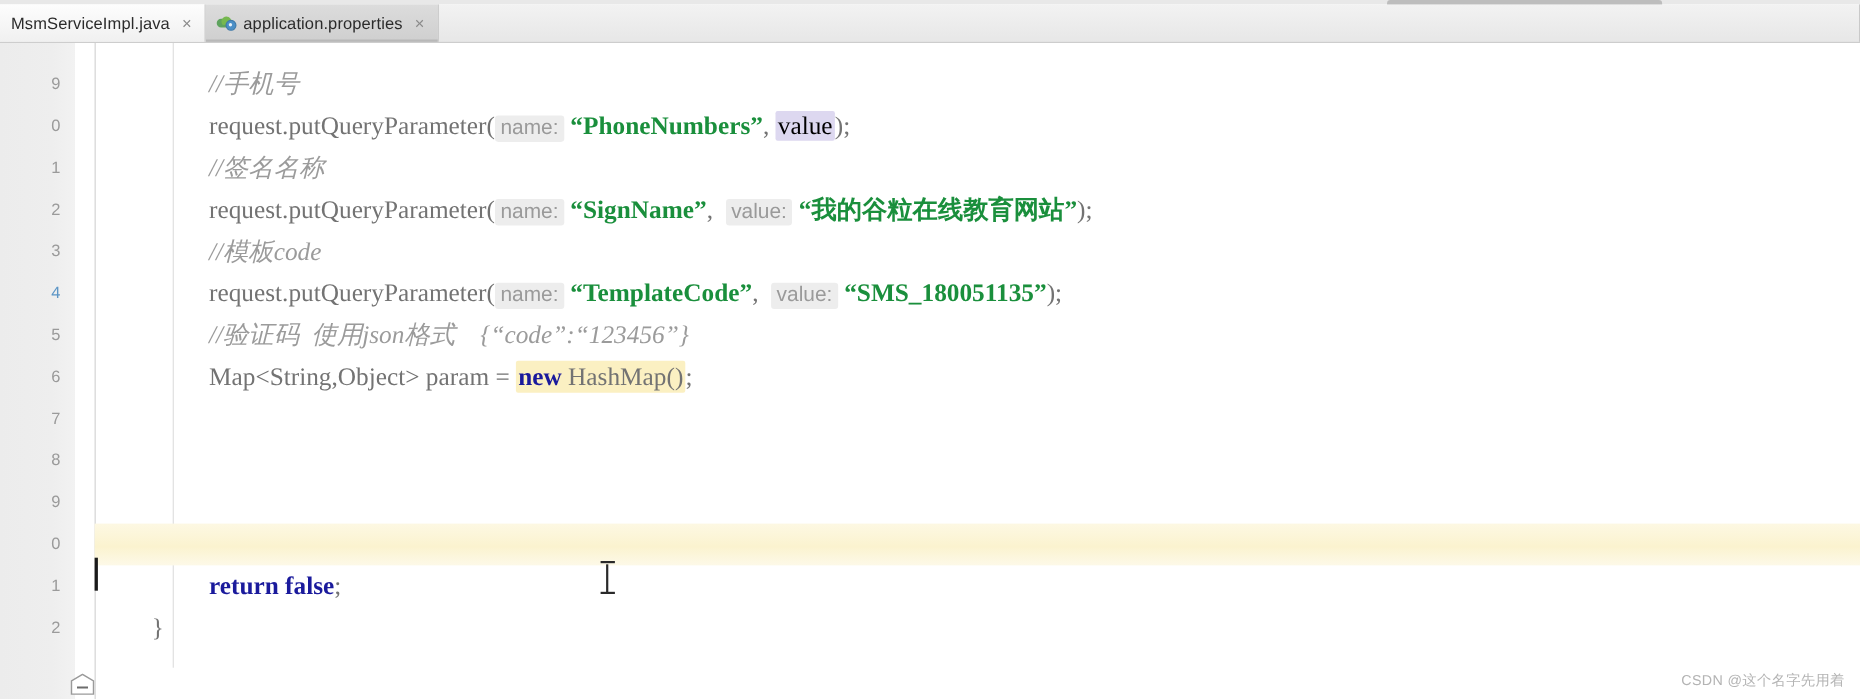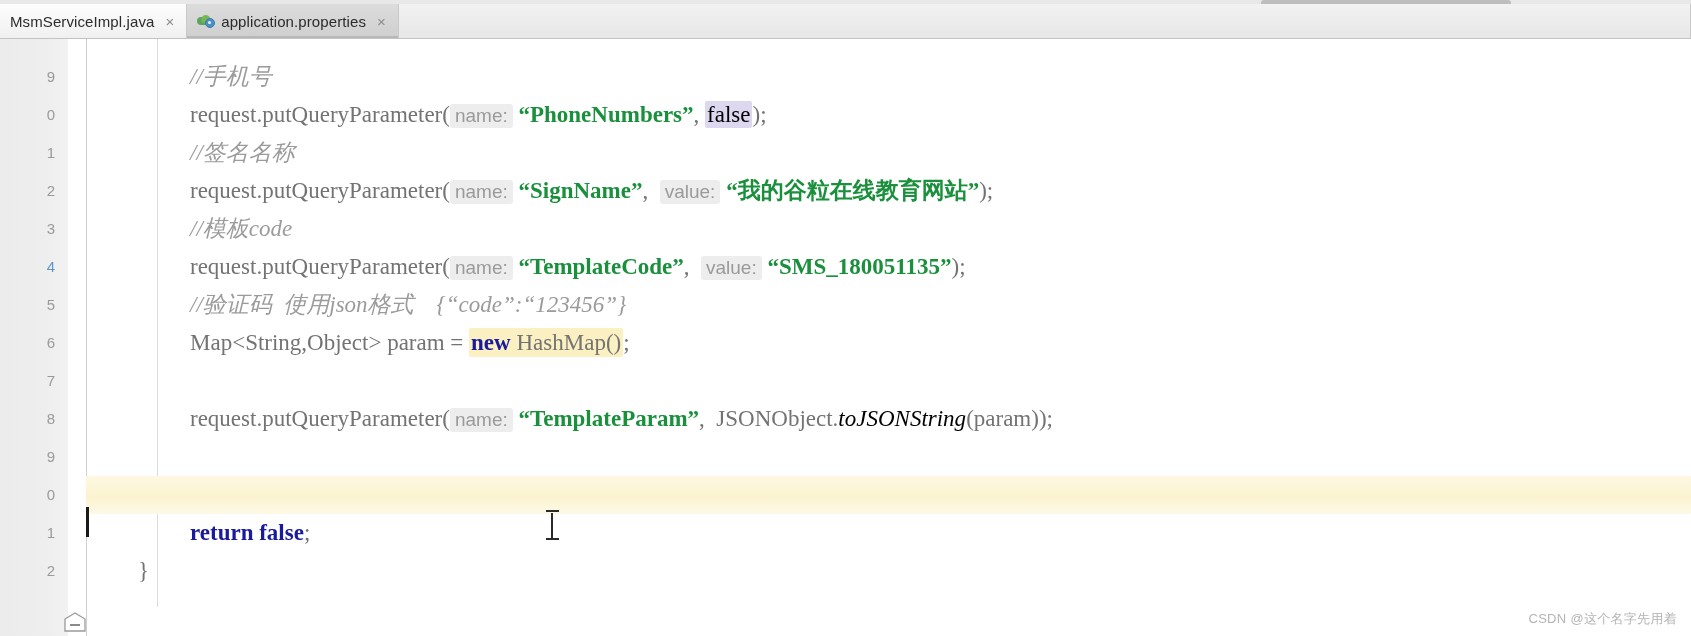--- a/index.html
+++ b/index.html
@@ -194,28 +194,27 @@
       <svg width="26" height="20" viewBox="0 0 26 20">
         <path d="M3 19 L3 7 L13 1 L23 7 L23 19 Z" fill="#ffffff" stroke="#9a9a9a" stroke-width="1.3"></path>
         <line x1="8" y1="13" x2="18" y2="13" stroke="#6d6d6d" stroke-width="1.6"></line>
       </svg>
     </div>
 
     <div class="indentguide"></div>
 
     <div class="code" id="code">
         <div class="row" style="top: 19px;"><span class="txt" style="left: 104px;"><span class="cmt">//手机号</span></span></div>
-        <div class="row" style="top: 57px;"><span class="txt" style="left: 104px;"><span class="plain">request.putQueryParameter(</span><span class="hint">name:</span><span class="plain"> </span><span class="str">“PhoneNumbers”</span><span class="plain">, </span><span class="hl-purple">false</span><span class="plain">);</span></span></div>
+        <div class="row" style="top: 57px;"><span class="txt" style="left: 104px;"><span class="plain">request.putQueryParameter(</span><span class="hint">name:</span><span class="plain"> </span><span class="str">“PhoneNumbers”</span><span class="plain">, </span><span class="hl-purple">value</span><span class="plain">);</span></span></div>
         <div class="row" style="top: 95px;"><span class="txt" style="left: 104px;"><span class="cmt">//签名名称</span></span></div>
         <div class="row" style="top: 133px;"><span class="txt" style="left: 104px;"><span class="plain">request.putQueryParameter(</span><span class="hint">name:</span><span class="plain"> </span><span class="str">“SignName”</span><span class="plain">,  </span><span class="hint">value:</span><span class="plain"> </span><span class="str">“我的谷粒在线教育网站”</span><span class="plain">);</span></span></div>
         <div class="row" style="top: 171px;"><span class="txt" style="left: 104px;"><span class="cmt">//模板code</span></span></div>
         <div class="row" style="top: 209px;"><span class="txt" style="left: 104px;"><span class="plain">request.putQueryParameter(</span><span class="hint">name:</span><span class="plain"> </span><span class="str">“TemplateCode”</span><span class="plain">,  </span><span class="hint">value:</span><span class="plain"> </span><span class="str">“SMS_180051135”</span><span class="plain">);</span></span></div>
         <div class="row" style="top: 247px;"><span class="txt" style="left: 104px; text-align: right;"><span class="cmt">//验证码  使用json格式    {“code”:“123456”}</span></span></div>
         <div class="row" style="top: 285px;"><span class="txt" style="left: 104px;"><span class="plain">Map&lt;String,Object&gt; param = </span><span class="hl-yellow"><span class="kw">new</span><span class="plain"> HashMap()</span></span><span class="plain">;</span></span></div>
-        <div class="row" style="top: 361px;"><span class="txt" style="left: 104px;"><span class="plain">request.putQueryParameter(</span><span class="hint">name:</span><span class="plain"> </span><span class="str">“TemplateParam”</span><span class="plain">,  JSONObject.</span><span class="ital">toJSONString</span><span class="plain">(param));</span></span></div>
         <div class="row" style="top: 399px;"><span class="txt" style="left: 104px;"></span></div>
         <div class="row highlight" style="top: 437px;"><span class="txt" style="left: 104px;"></span></div>
         <div class="row" style="top: 475px;"><span class="txt" style="left: 104px;"><span class="kw">return false</span><span class="plain">;</span></span></div>
         <div class="row" style="top: 513px;"><span class="txt" style="left: 52px;"><span class="plain">}</span></span></div>
         <div class="caret" style="left: 0px; top: 468px;"></div>
         <div class="ibeam" style="left: 460px; top: 471px;"></div>
       </div>
 
     <div class="watermark">CSDN @这个名字先用着</div>
   </div>

